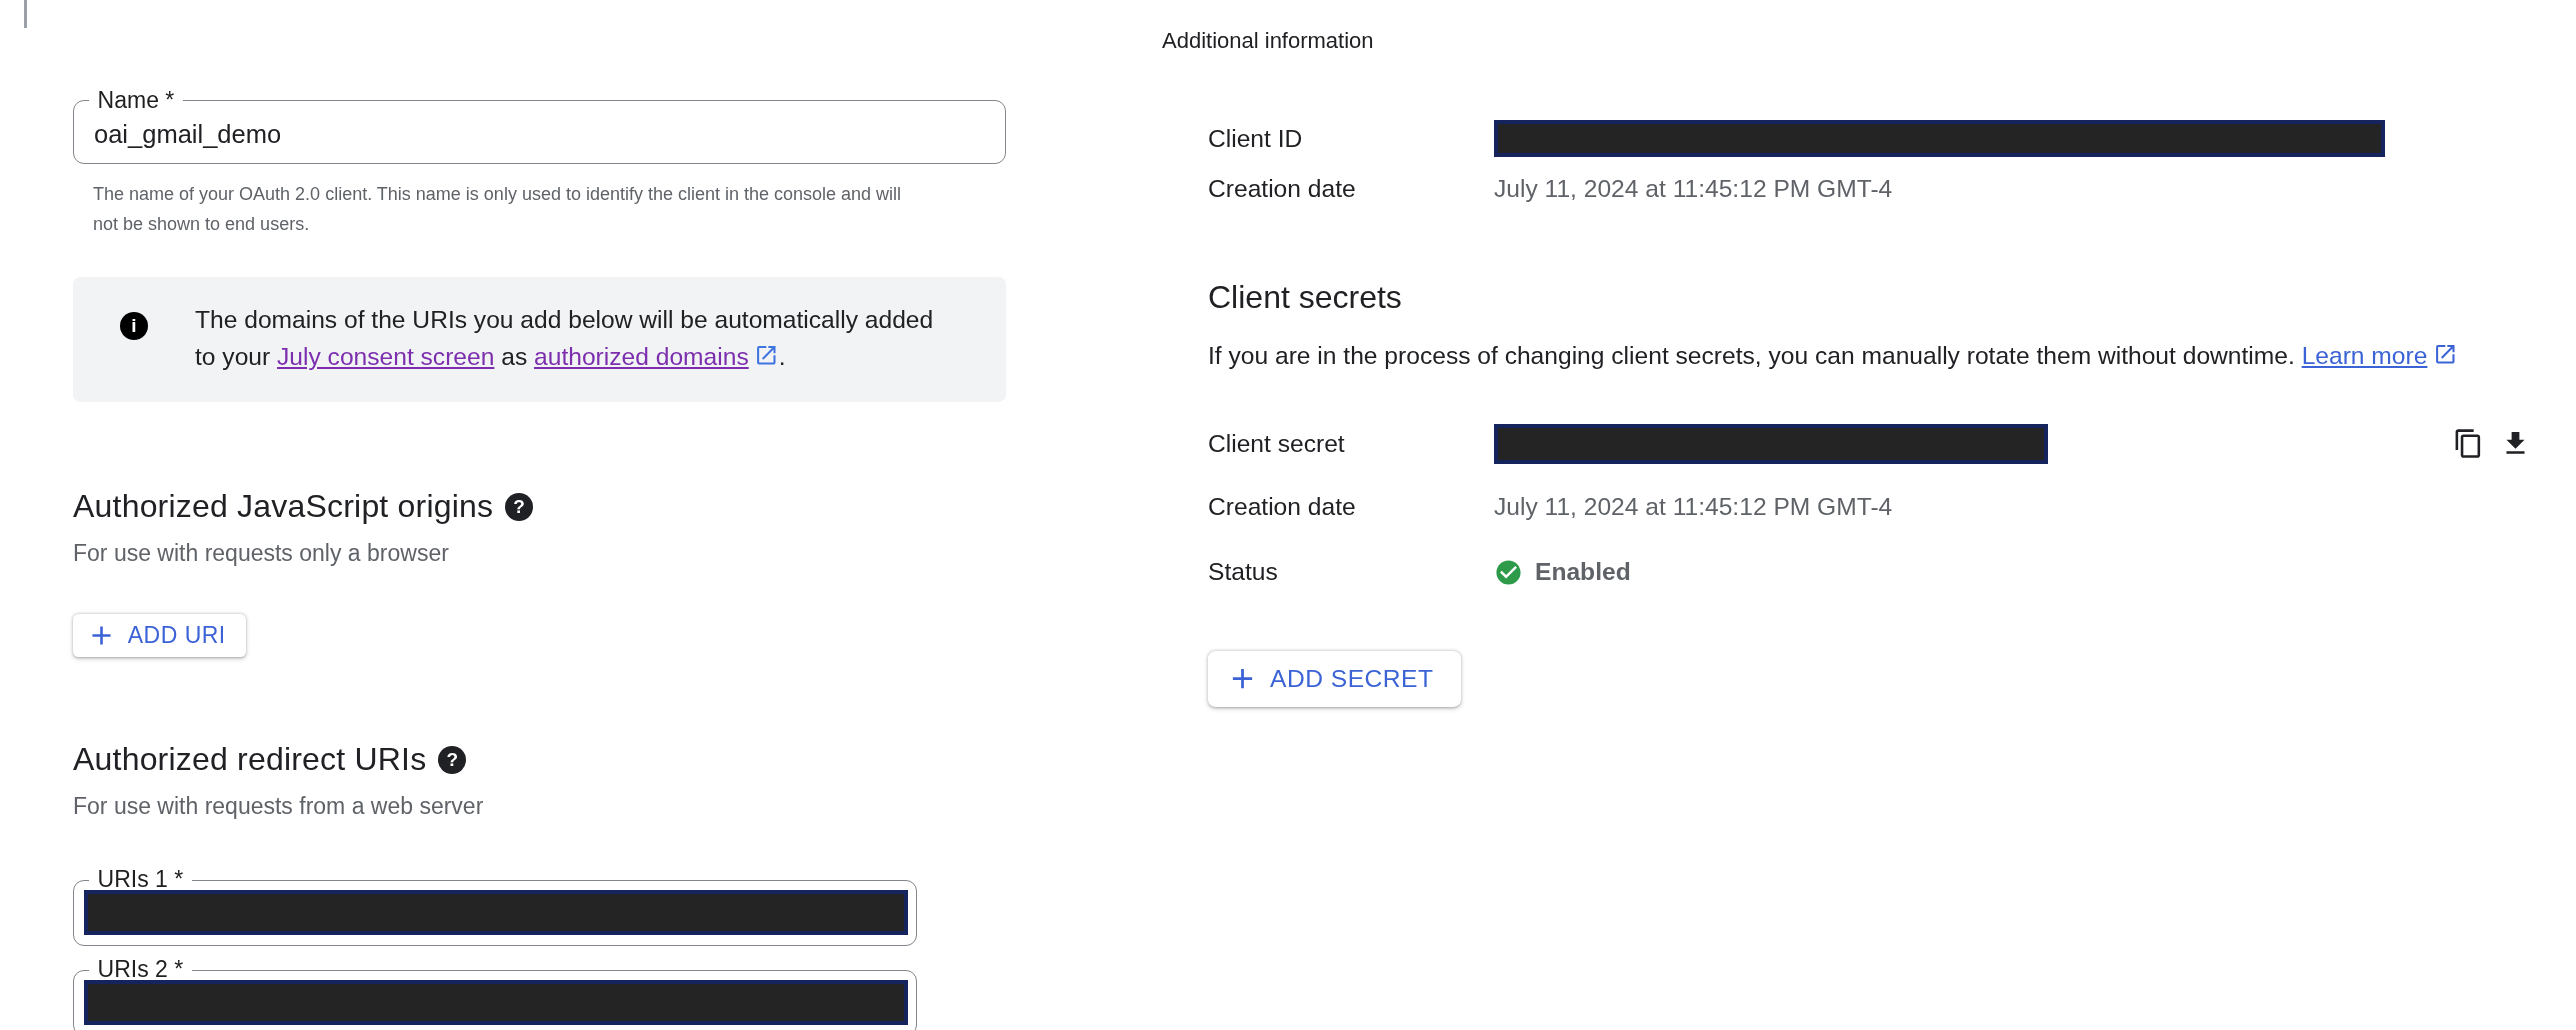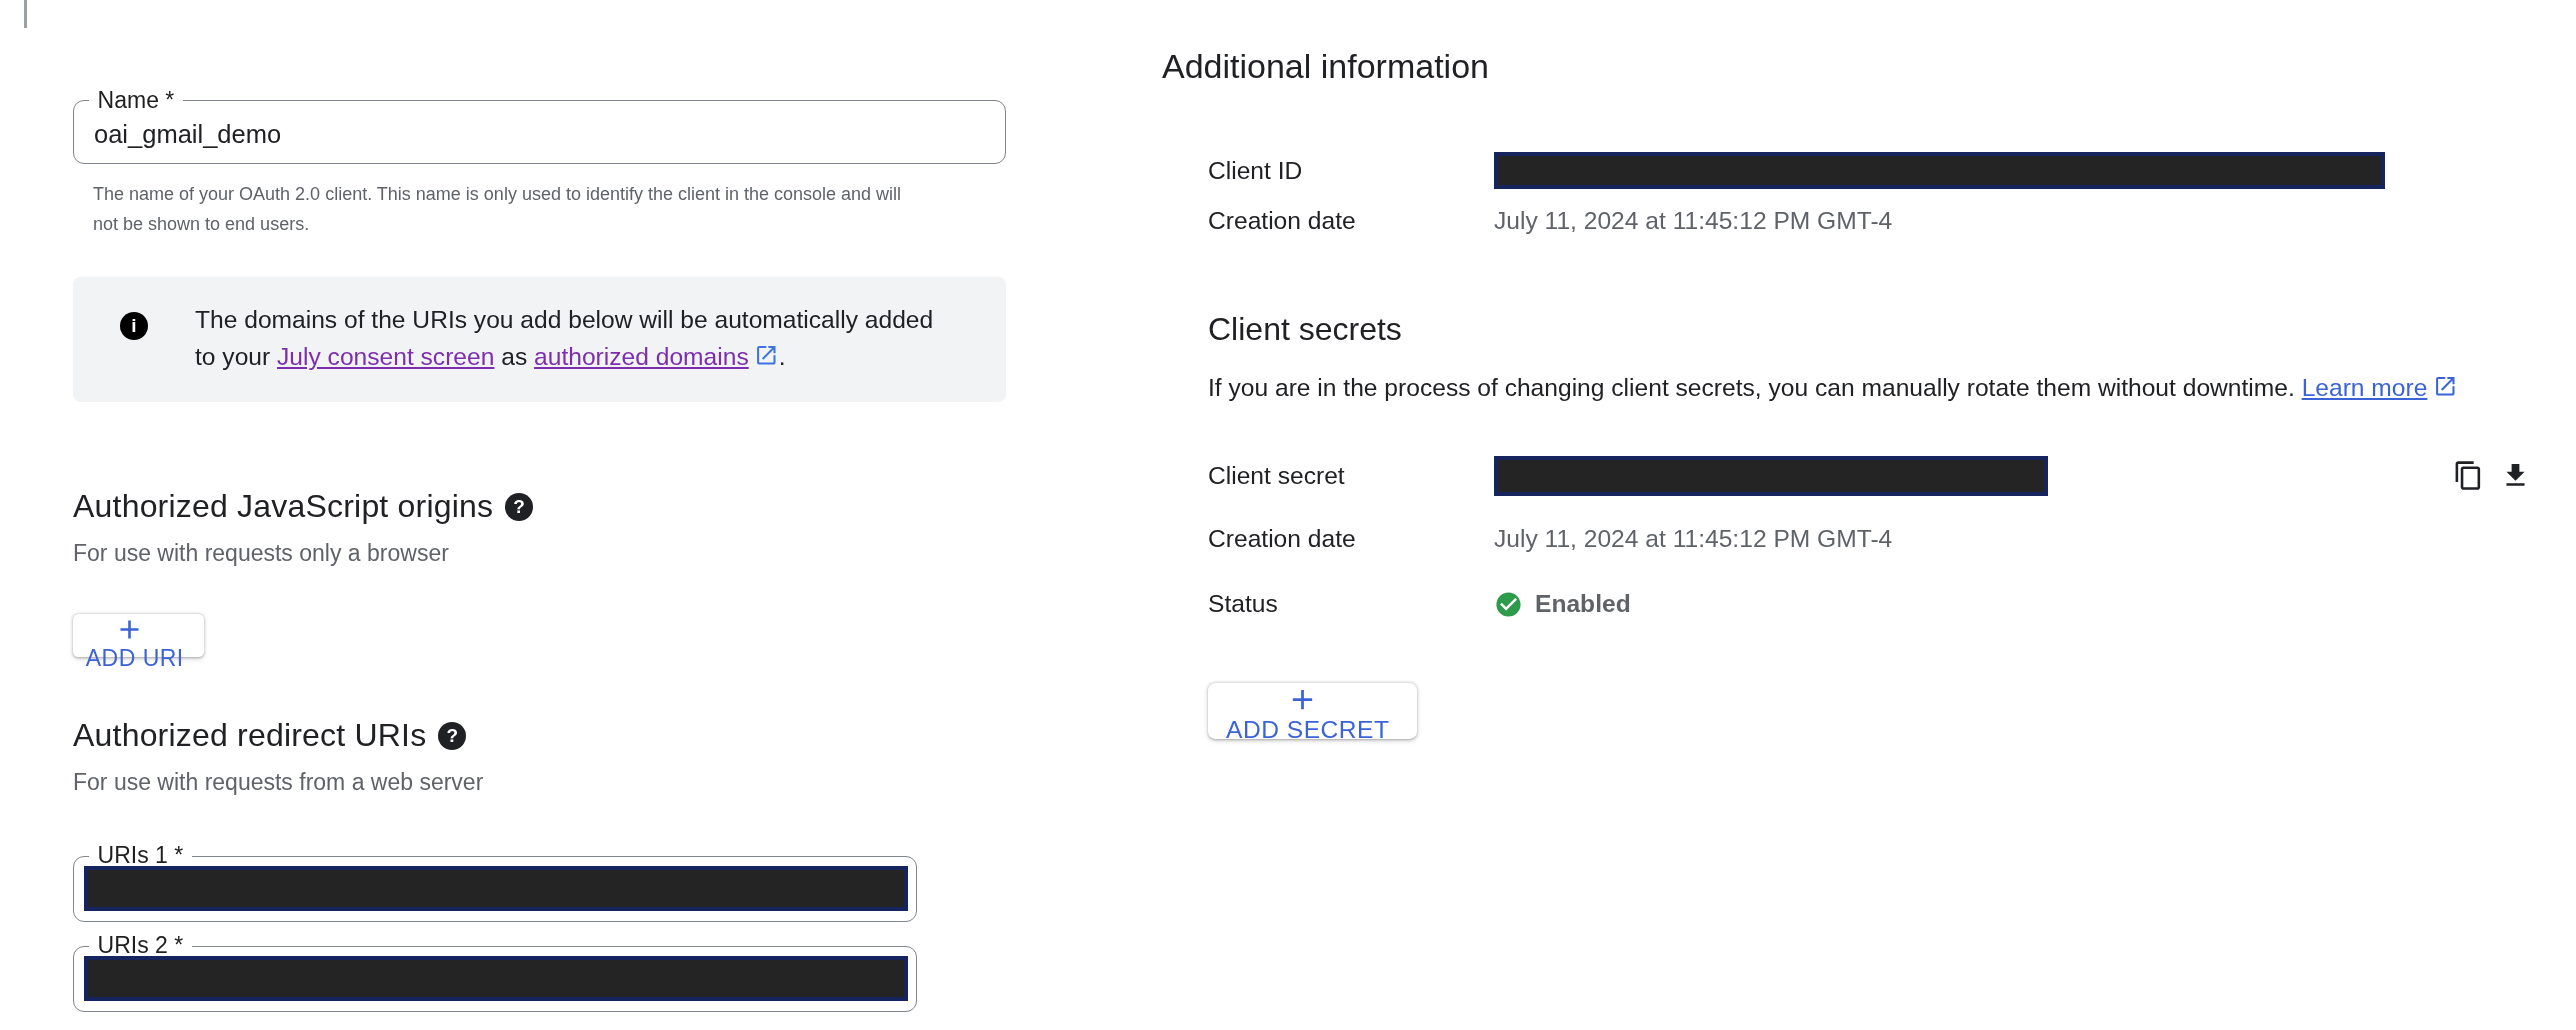--- a/index.html
+++ b/index.html
@@ -26,43 +26,43 @@
   .info-icon { flex:0 0 28px; width:28px; height:28px; border-radius:50%; background:#000;
                color:#fff; font-weight:bold; font-size:19px; display:flex; align-items:center;
                justify-content:center; margin-top:11px; }
   .notice-text { margin-left:47px; max-width:746px; font-size:24.6px; line-height:37px; color:#202124; }
   .plink { color:#7c2eae; text-decoration:underline; cursor:pointer; }
   .ext-icon { display:inline-block; vertical-align:-2.7px; margin-left:5.5px; }
 
   .section-title { display:flex; align-items:center; gap:12px; font-size:32px; font-weight:500;
                    color:#202124; letter-spacing:0.2px; }
   .st-origins { margin-top:86px; }
-  .st-redirect { margin-top:60px; }
+  .st-redirect { margin-top:84px; }
   .help-icon { width:28px; height:28px; border-radius:50%; background:#202124; color:#fff;
                font-size:19px; font-weight:bold; display:inline-flex; align-items:center;
                justify-content:center; cursor:pointer; flex:0 0 28px; }
   .section-sub { margin-top:14.6px; font-size:23px; color:#5f6368; }
 
   .add-btn { display:inline-flex; align-items:center; background:#fff; border:none; cursor:pointer;
              color:#3b63d6; font-family:"Liberation Sans", sans-serif; font-weight:500;
              letter-spacing:0.5px;
-             box-shadow:0 0.9px 2.7px rgba(60,64,67,.35), 0 1.8px 5.5px rgba(60,64,67,.18);flex-direction:column; }
+             box-shadow:0 0.9px 2.7px rgba(60,64,67,.35), 0 1.8px 5.5px rgba(60,64,67,.18); }
   .add-uri-btn { margin-top:47px; height:43px; padding:0 20px 0 12.7px; border-radius:5.5px; font-size:23px; }
   .add-secret-btn { margin-top:64px; height:56px; padding:0 27px 0 18px; border-radius:7.3px; font-size:24.6px; }
   .plus-icon { margin-right:11px; display:inline-flex; }
 
   .uri-field { height:66px; width:844px; }
   .uri-1 { margin-top:60px; }
   .uri-2 { margin-top:24px; }
   .redaction { background:#242424; border:4.6px solid #16245e; }
   .uri-redaction { position:absolute; left:10px; right:8.2px; top:9px; bottom:10px; }
 
   
   .right-col { position:absolute; left:1162px; top:0; width:1374px; }
-  .right-title { margin-top:47px; font-size:34px; font-weight:500; color:#202124; }
+  .right-title { margin-top:28px; font-size:22px; font-weight:500; color:#202124; }
   .rows { margin-left:46px; width:1323px; }
   .row { display:flex; align-items:center; }
   .row-label { flex:0 0 286px; font-size:24.6px; font-weight:500; color:#202124; }
   .row-value { font-size:24.6px; color:#5f6368; }
   .client-id-row { margin-top:66px; }
   .id-redaction { width:891px; height:37px; }
   .cd-row-1 { margin-top:18px; }
   .cs-title { margin-top:76px; font-size:32px; font-weight:500; }
   .cs-desc { margin-top:23px; font-size:24.6px; line-height:33px; color:#202124; }
   .blink { color:#3b63d6; text-decoration:underline; cursor:pointer; }

